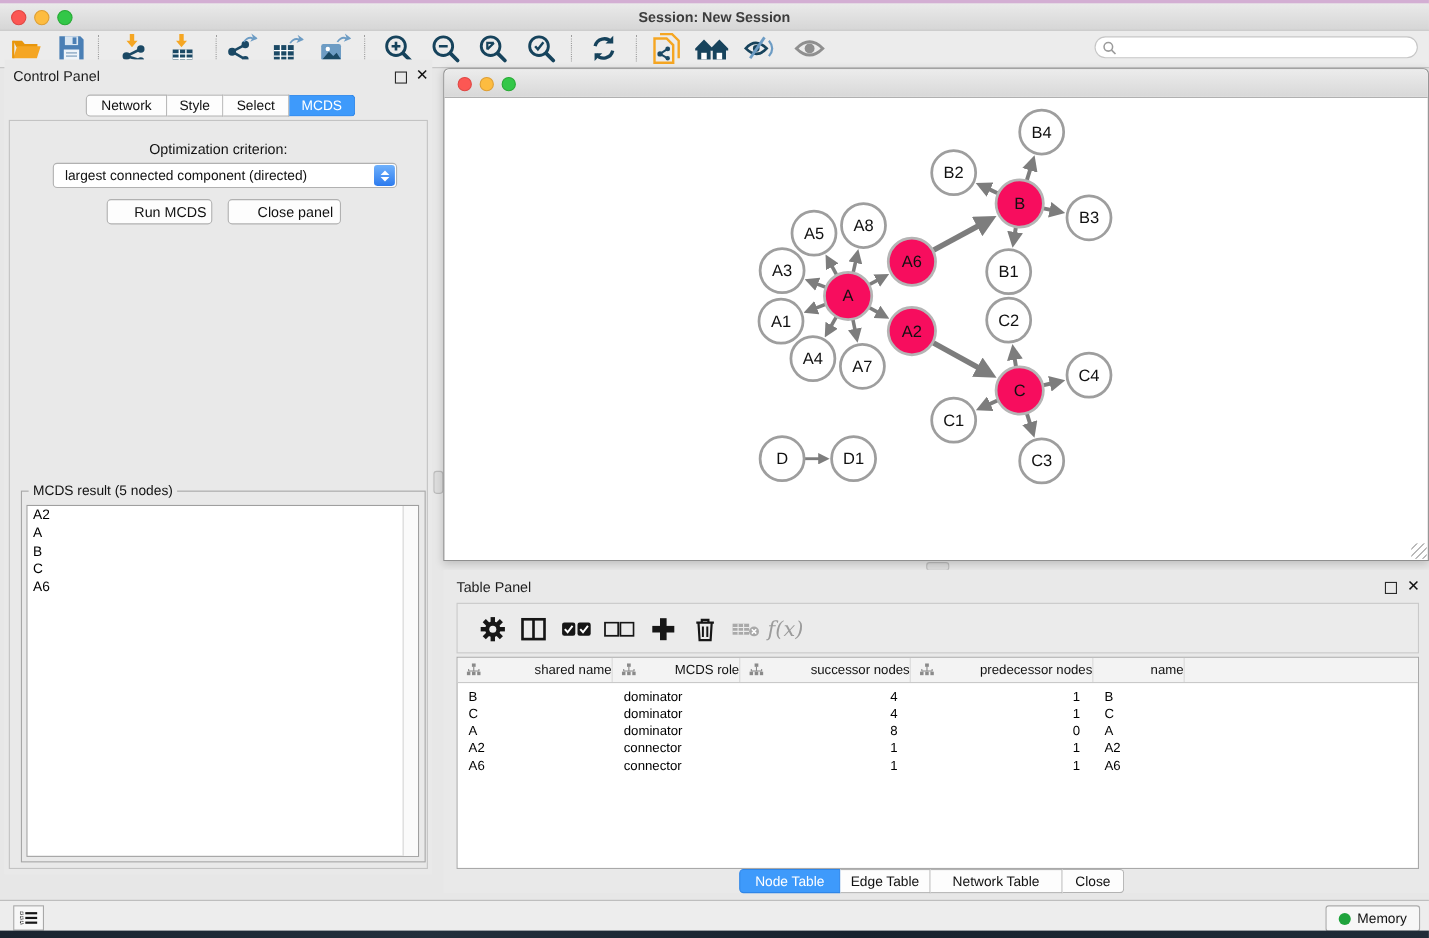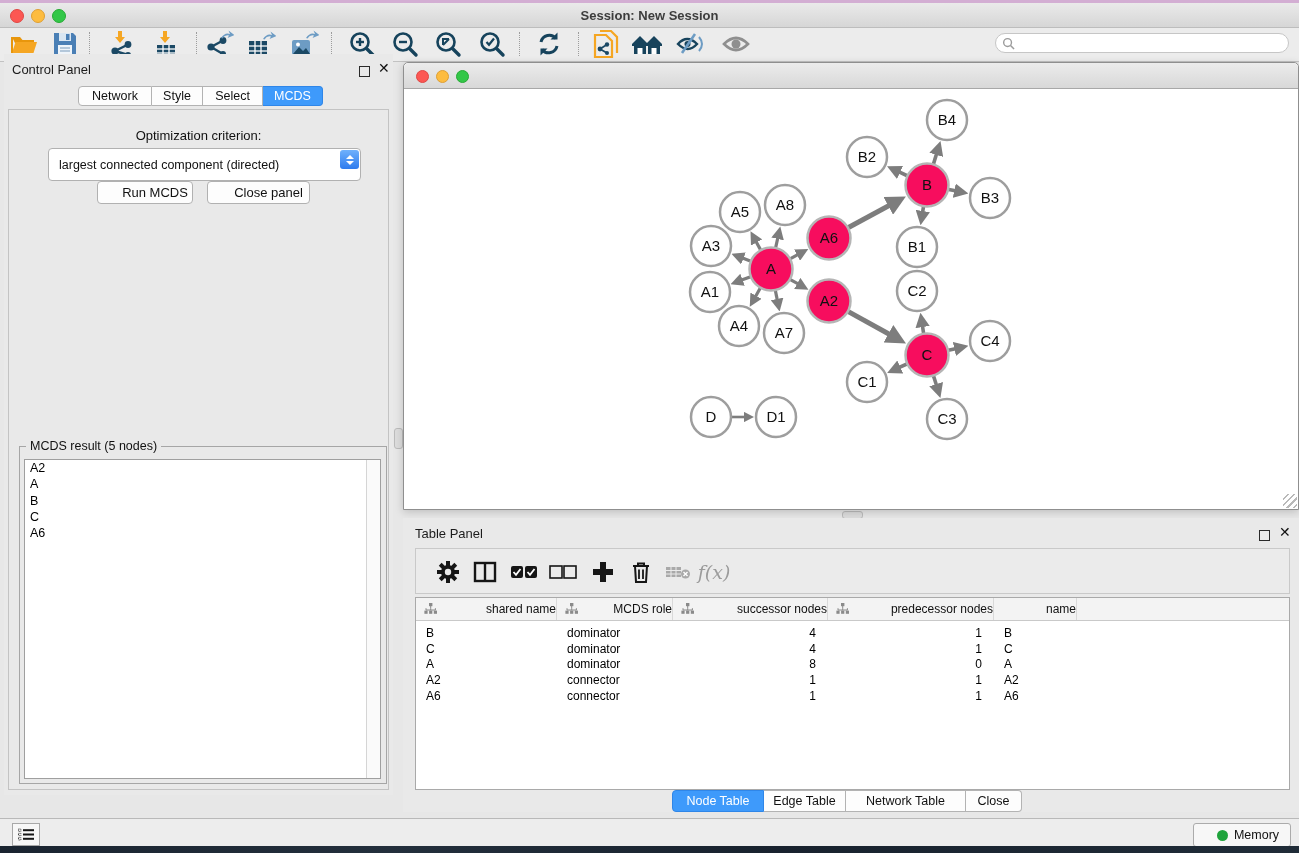--- a/index.html
+++ b/index.html
@@ -35,21 +35,21 @@
   .seg{display:flex;position:absolute;}
   .seg .t{border:1px solid #b3b3b3;border-left:none;background:#fdfdfd;color:#111;
           font-size:12.5px;display:flex;align-items:center;justify-content:center;
           height:20px;box-sizing:border-box;}
   .seg .t:first-child{border-left:1px solid #b3b3b3;border-radius:4px 0 0 4px;}
   .seg .t:last-child{border-radius:0 4px 4px 0;}
   .seg .t.sel{background:#3e9afb;border-color:#2f86e8;color:#fff;}
   .cp-content{left:8px;top:119px;width:378px;height:681px;border:1px solid #c3c3c3;
               background:#e9e9e9;box-sizing:border-box;}
   .opt-label{width:100%;text-align:center;font-size:13px;color:#111;}
-  .dropdown{left:43px;top:157px;width:313px;height:33px;background:#fff;
+  .dropdown{left:43px;top:157px;width:313px;height:23px;background:#fff;
             border:1px solid #b1b1b1;border-radius:4px;box-sizing:border-box;
             display:flex;align-items:center;font-size:12.5px;color:#111;
             padding-left:10px;}
   .dd-step{position:absolute;right:1px;top:1px;width:19px;height:19px;border-radius:3px;
            background:linear-gradient(#6fb1fc,#2d7bee);display:flex;flex-direction:column;
            align-items:center;justify-content:center;gap:2px;}
   .dd-step .up{width:0;height:0;border-left:4px solid transparent;border-right:4px solid transparent;border-bottom:4px solid #fff;}
   .dd-step .dn{width:0;height:0;border-left:4px solid transparent;border-right:4px solid transparent;border-top:4px solid #fff;}
   .btn{background:#fdfdfd;border:1px solid #b1b1b1;border-radius:4px;font-size:13px;
        color:#111;display:flex;align-items:center;justify-content:center;box-sizing:border-box;padding-left:20px;}
@@ -88,21 +88,21 @@
   .th:last-child{border-right:none;}
   .th .hicon{position:absolute;left:8px;}
   .trow{display:grid;grid-template-columns:141px 116px 155px 166px 83px 1fr;height:15.7px;
         font-size:12px;color:#000;align-items:center;}
   .trow .c{padding:0 10px;white-space:nowrap;}
   .trow .r{text-align:right;padding-right:12px;}
   
   .statusbar{left:0;top:818px;width:1299px;height:28px;background:#ededed;border-top:1px solid #b9b9b9;}
   .memory-btn{position:absolute;right:8px;top:4px;width:84px;height:22px;background:#f7f7f7;
               border:1px solid #ababab;border-radius:3px;display:flex;align-items:center;
-              justify-content:center;gap:6px;font-size:12.5px;color:#111;padding-left:12px;}
+              justify-content:center;gap:6px;font-size:12.5px;color:#111;}
   .mem-dot{width:11px;height:11px;border-radius:50%;background:#1fa33c;}
   .desktop-bottom{left:0;top:846px;width:1299px;height:7px;
                   background:linear-gradient(90deg,#1a2430,#232f3c 30%,#18222e 60%,#202c38);}
   svg{display:block;}
 </style>
 </head>
 <body>
 
 <div class="abs desktop-top"></div>
 <div class="abs titlebar">

